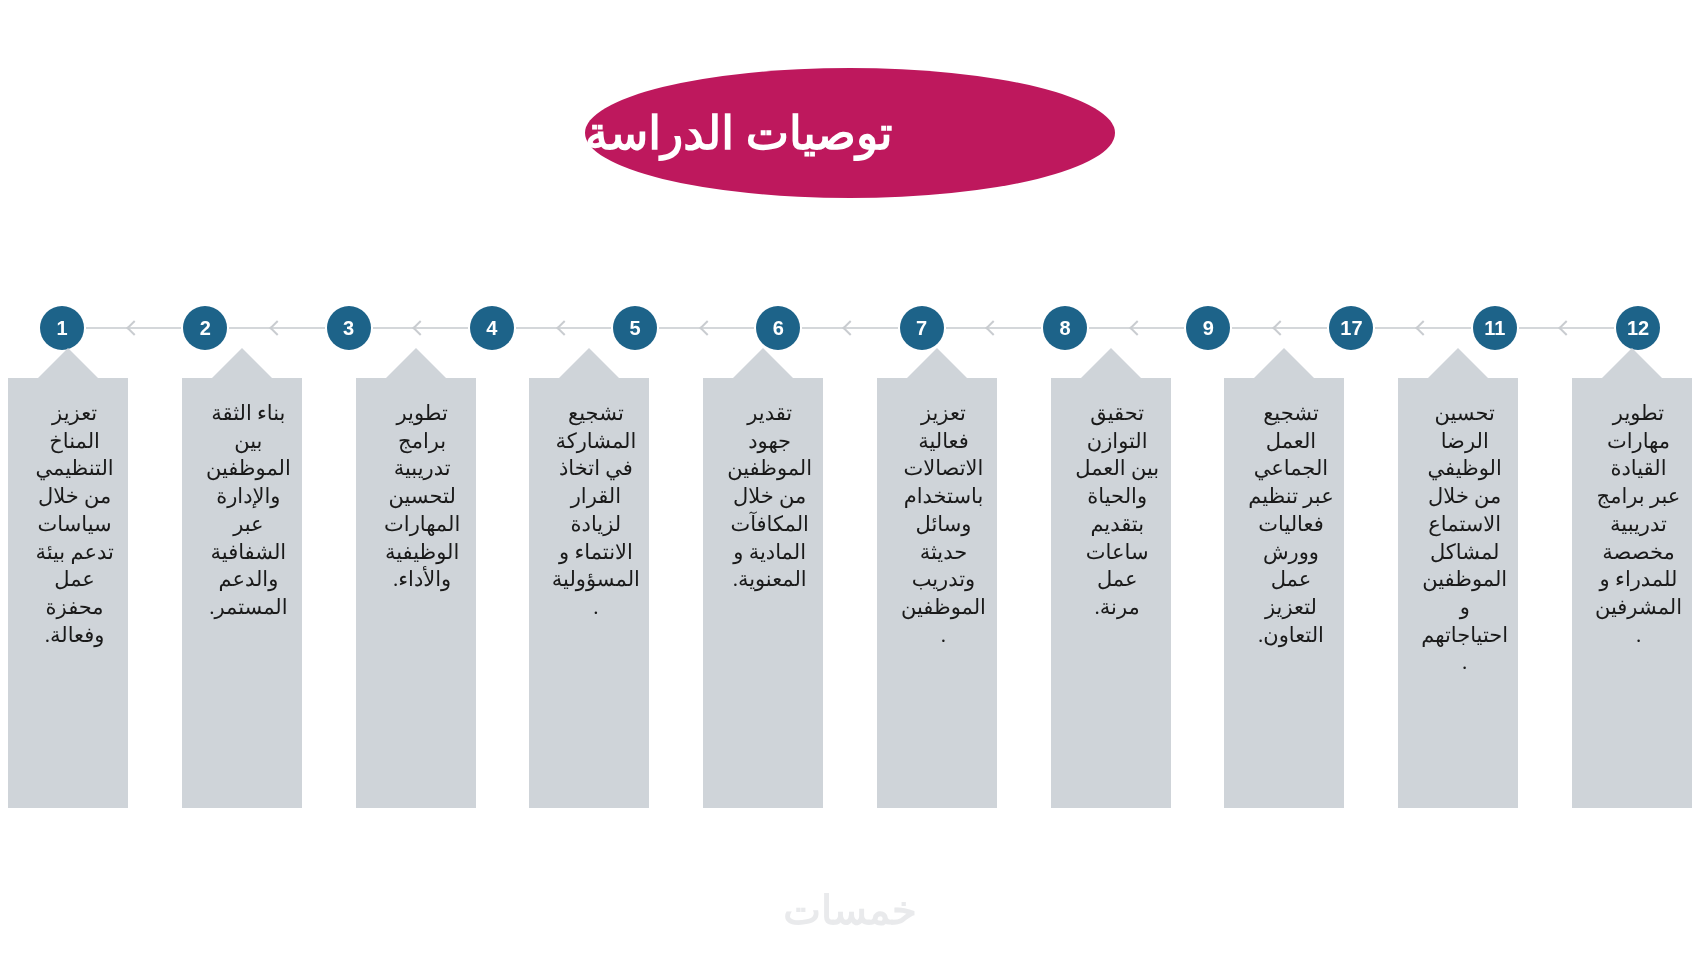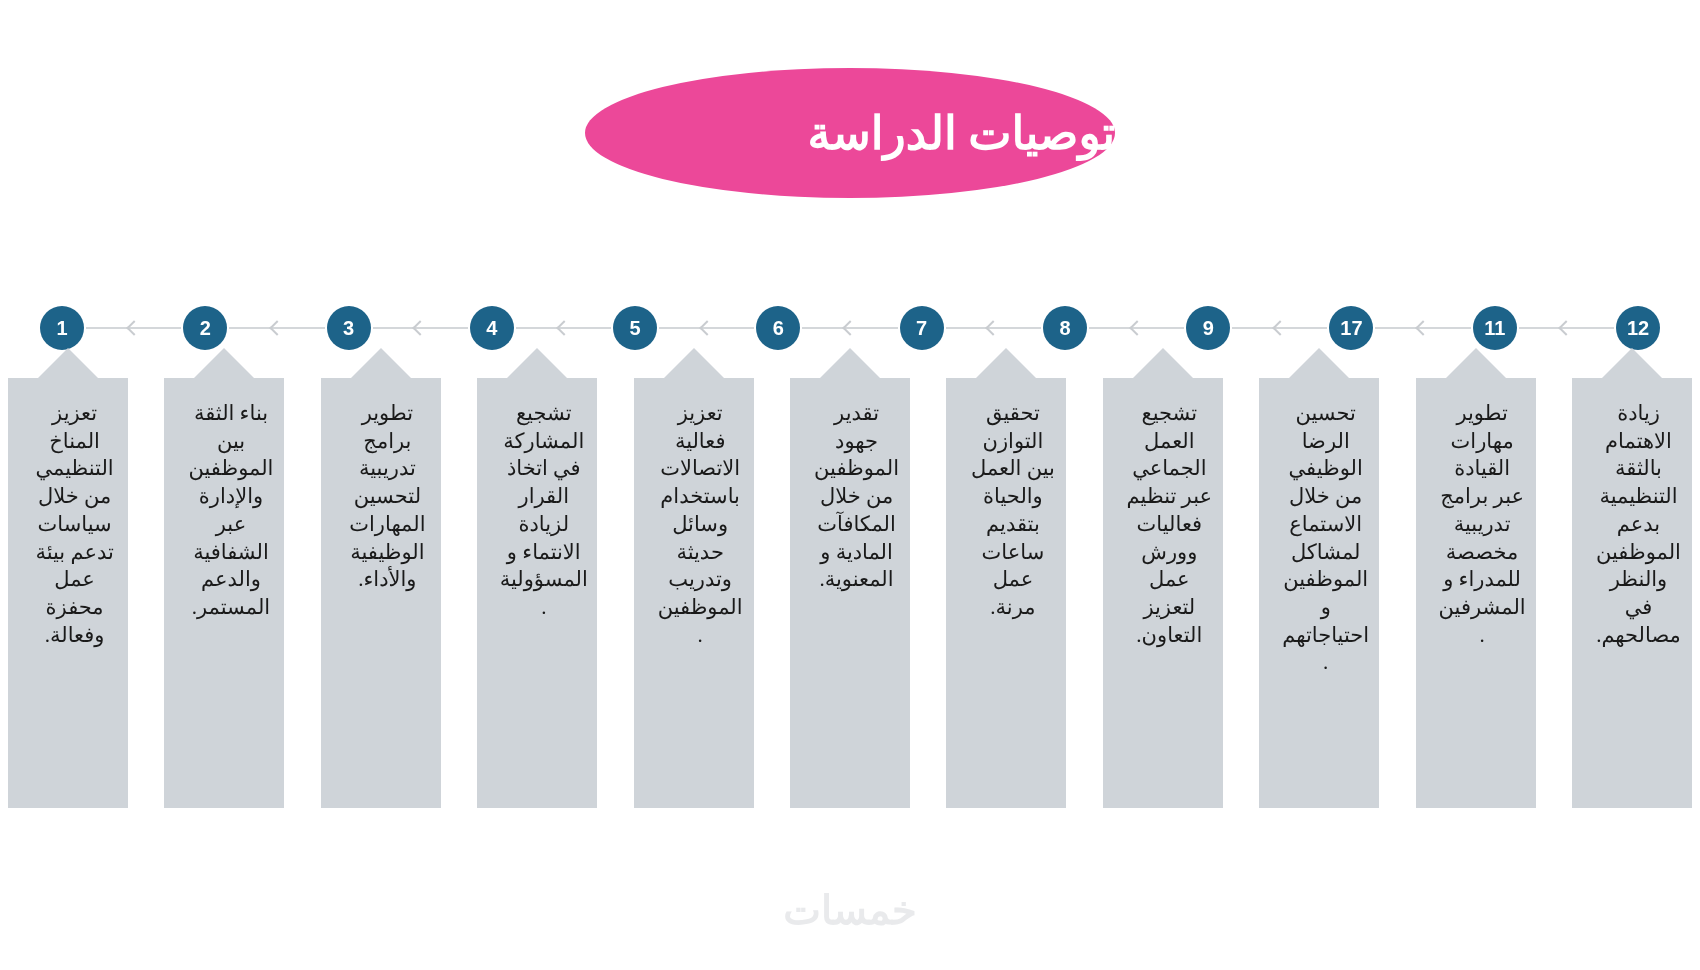--- a/index.html
+++ b/index.html
@@ -21,24 +21,24 @@
     top: 68px;
     left: 0;
     right: 0;
     display: flex;
     justify-content: center;
   }
   .title-ellipse {
     width: 530px;
     height: 130px;
     border-radius: 50%;
-    background: #ec4899;
-    display: flex;
-    align-items: center;
-    justify-content: flex-start;
+    background: #be185d;
+    display: flex;
+    align-items: center;
+    justify-content: flex-end;
   }
   .title-text {
     color: #ffffff;
     font-size: 46px;
     font-weight: bold;
     font-family: "Liberation Serif", serif;
     letter-spacing: 0px;
     white-space: nowrap;
   }
 
@@ -231,32 +231,32 @@
   </div>
   <div class="banner">
     <div class="arrow-head"></div>
     <div class="banner-body">
       <div class="banner-text">تشجيع المشاركة في اتخاذ القرار لزيادة الانتماء و المسؤولية.</div>
     </div>
   </div>
   <div class="banner">
     <div class="arrow-head"></div>
     <div class="banner-body">
+      <div class="banner-text">تقدير جهود الموظفين من خلال المكافآت المادية و المعنوية.</div>
+    </div>
+  </div>
+  <div class="banner">
+    <div class="arrow-head"></div>
+    <div class="banner-body">
       <div class="banner-text">تعزيز فعالية الاتصالات باستخدام وسائل حديثة وتدريب الموظفين.</div>
     </div>
   </div>
   <div class="banner">
     <div class="arrow-head"></div>
     <div class="banner-body">
-      <div class="banner-text">تقدير جهود الموظفين من خلال المكافآت المادية و المعنوية.</div>
-    </div>
-  </div>
-  <div class="banner">
-    <div class="arrow-head"></div>
-    <div class="banner-body">
       <div class="banner-text">تحقيق التوازن بين العمل والحياة بتقديم ساعات عمل مرنة.</div>
     </div>
   </div>
   <div class="banner">
     <div class="arrow-head"></div>
     <div class="banner-body">
       <div class="banner-text">تشجيع العمل الجماعي عبر تنظيم فعاليات وورش عمل لتعزيز التعاون.</div>
     </div>
   </div>
   <div class="banner">
@@ -264,21 +264,15 @@
     <div class="banner-body">
       <div class="banner-text">تحسين الرضا الوظيفي من خلال الاستماع لمشاكل الموظفين و احتياجاتهم.</div>
     </div>
   </div>
   <div class="banner">
     <div class="arrow-head"></div>
     <div class="banner-body">
       <div class="banner-text">تطوير مهارات القيادة عبر برامج تدريبية مخصصة للمدراء و المشرفين.</div>
     </div>
   </div>
-  <div class="banner">
-    <div class="arrow-head"></div>
-    <div class="banner-body">
-      <div class="banner-text">زيادة الاهتمام بالثقة التنظيمية بدعم الموظفين والنظر في مصالحهم.</div>
-    </div>
-  </div>
 </div>
 
 <div class="watermark">خمسات</div>
 
 </body></html>

